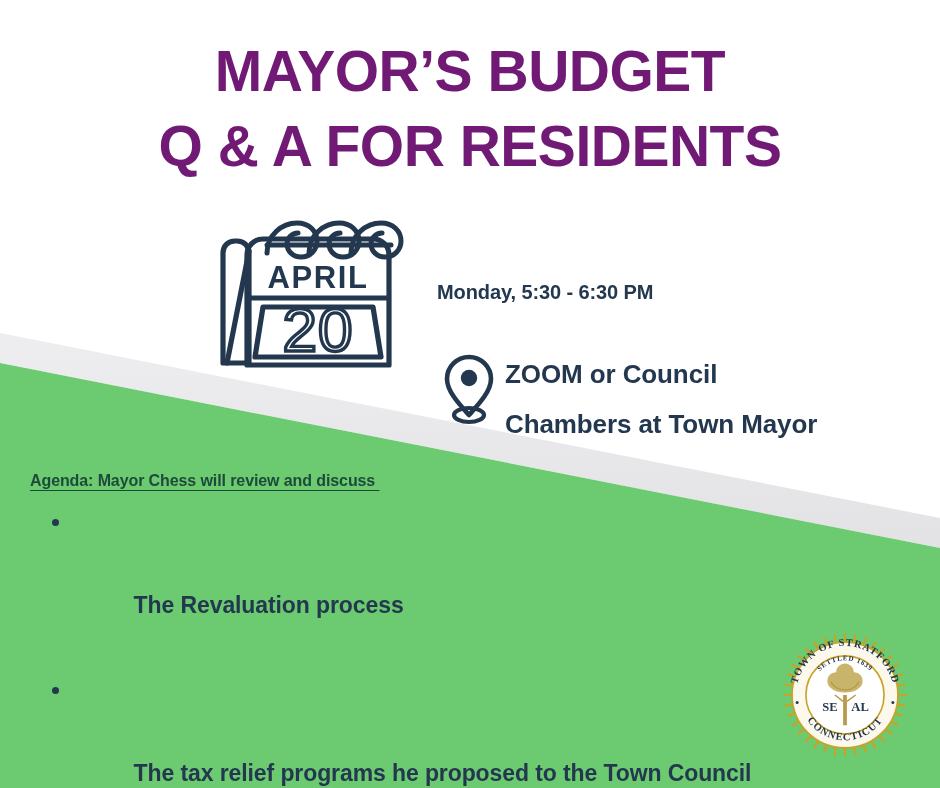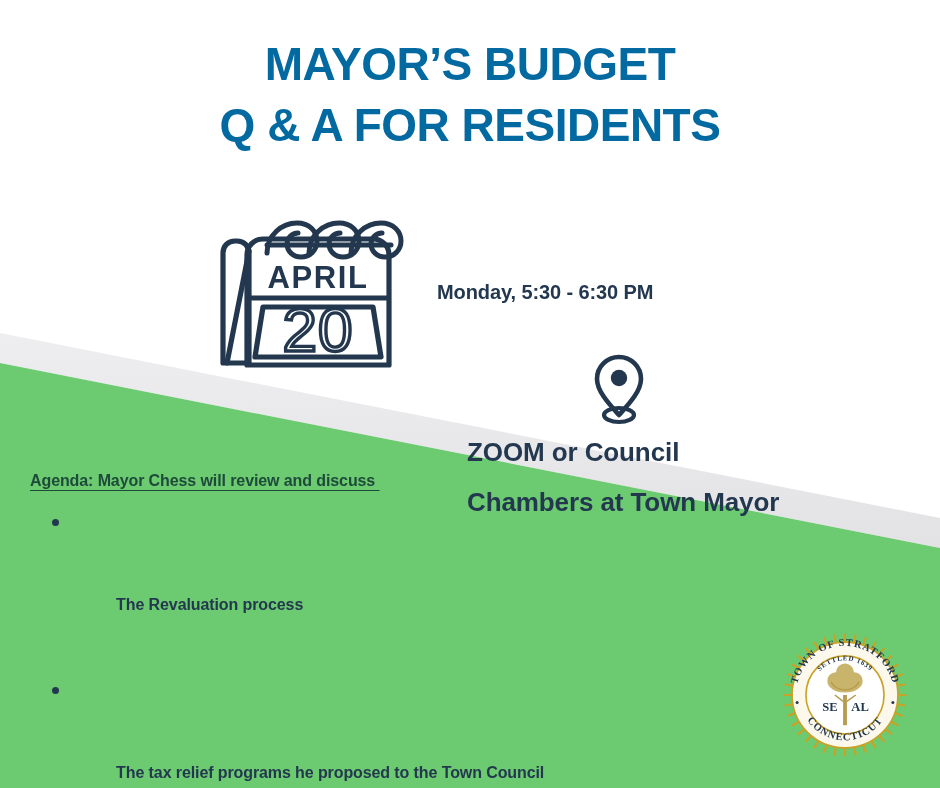--- a/index.html
+++ b/index.html
@@ -49,24 +49,24 @@
   .title-block {
     position: absolute;
     left: 0;
     top: 34px;
     width: 940px;
     text-align: center;
     z-index: 5;
   }
   .title-line {
     display: block;
-    color: #0369a1;
-    font-family: "Liberation Sans", sans-serif;
-    font-weight: bold;
-    font-size: 46px;
+    color: #701a75;
+    font-family: "Liberation Sans", sans-serif;
+    font-weight: bold;
+    font-size: 57px;
     letter-spacing: -0.5px;
     line-height: 1.32;
     white-space: nowrap;
   }
 
   
   .calendar-icon {
     position: absolute;
     left: 205px;
     top: 205px;
@@ -84,26 +84,25 @@
     color: #23384F;
     font-family: "Liberation Sans", sans-serif;
     font-weight: bold;
     font-size: 20px;
     letter-spacing: -0.1px;
     white-space: nowrap;
     text-align: center;
   }
   .meta-location {
     position: absolute;
-    left: 459px;
+    left: 441px;
     top: 349px;
     z-index: 5;
     display: flex;
-    align-items: center;
-    flex-direction: column;
+    align-items: flex-start;
   }
   .pin-icon {
     width: 56px;
     height: 76px;
     flex: 0 0 auto;
     margin-top: 2px;
   }
   .location-lines {
     margin-left: 8px;
     color: #23384F;
@@ -138,21 +137,21 @@
     list-style: none;
     margin: 10px 0 0 0;
     padding: 0;
   }
   .agenda-item {
     position: relative;
     padding-left: 47px;
     color: #23384F;
     font-family: "Liberation Sans", sans-serif;
     font-weight: bold;
-    font-size: 16px;
+    font-size: 23px;
     letter-spacing: -0.1px;
     line-height: 42px;
     white-space: pre;
   }
   .agenda-item .bullet {
     position: absolute;
     left: 22px;
     top: 19px;
     width: 7px;
     height: 7px;

